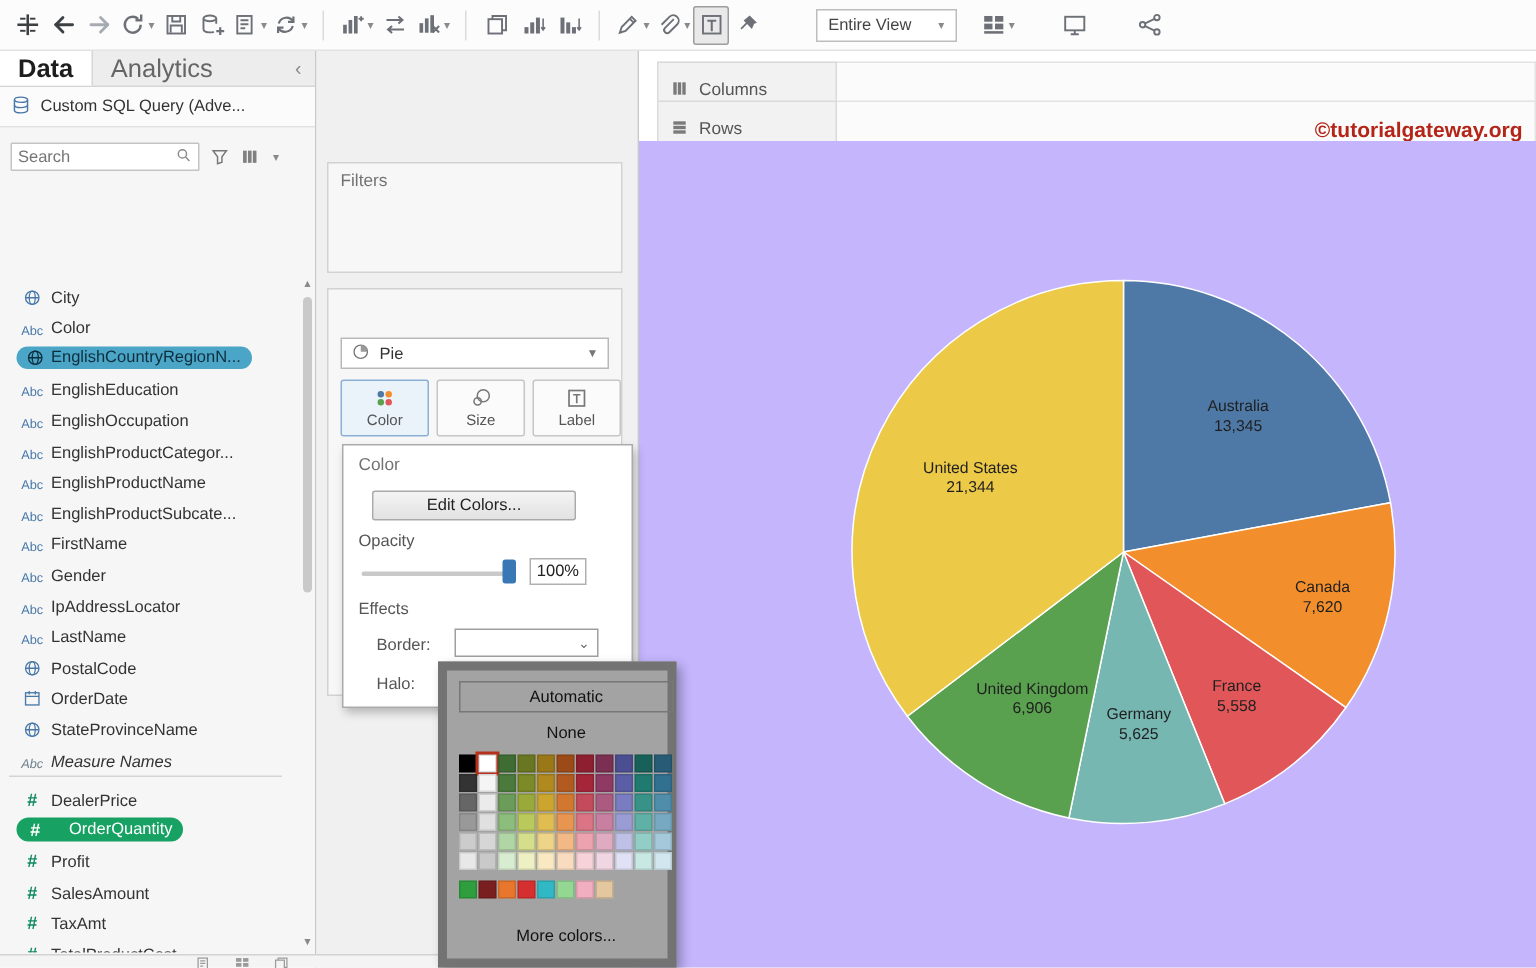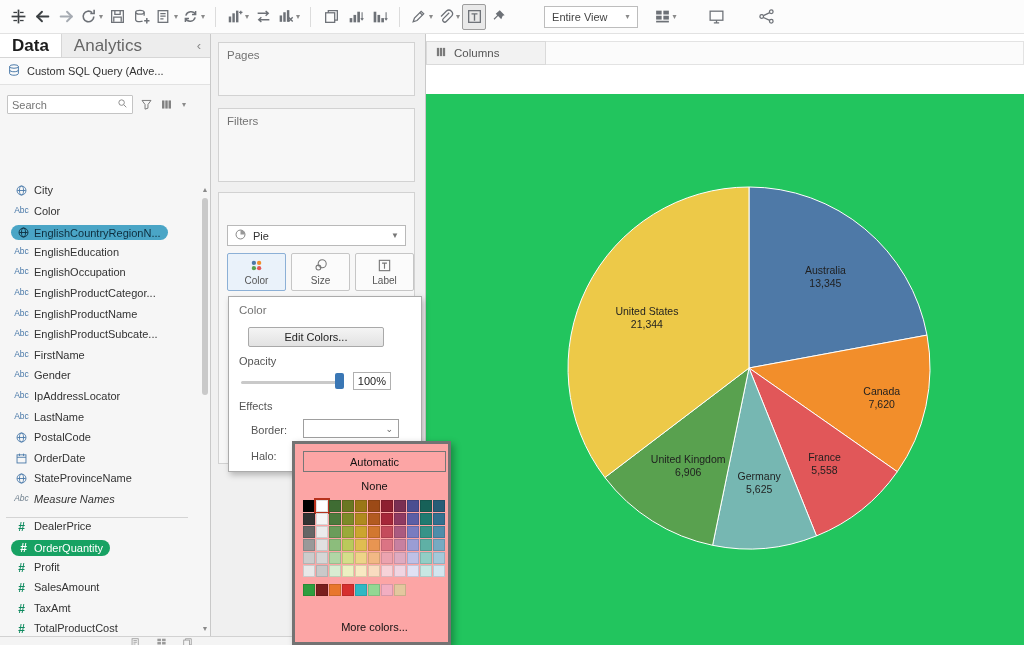--- a/index.html
+++ b/index.html
@@ -24,21 +24,21 @@
   .sb-ds{display:flex;align-items:center;gap:6px;height:27px;padding:0 7px;background:#fbfbfb;border-bottom:1px solid #e2e2e2;color:#333}
   .sb-ds svg{width:14px;height:14px}
   .sb-search-row{display:flex;align-items:center;gap:7px;padding:10px 7px 2px}
   .sb-search{width:126px;height:19px;border:1px solid #c4c4c4;background:#fff;display:flex;align-items:center;padding:0 4px;border-radius:1px}
   .sb-search input{border:0;outline:0;flex:1;font:11px "Liberation Sans",sans-serif;color:#333;background:transparent;min-width:0}
   .sb-search svg{width:11px;height:11px;flex:none}
   .sb-tool{color:#777;display:flex;align-items:center}
   .sb-tool svg{width:13px;height:13px}
   .folders{font-weight:bold;color:#1d1d1d;padding:12px 8px 2px;font-size:11.5px}
   .field-list{position:absolute;left:0;top:150px;width:196px;bottom:10px;overflow:hidden}
-  .field-row{display:flex;align-items:flex-start;height:20.6px;padding-left:9px}
+  .field-row{display:flex;align-items:flex-end;height:20.6px;padding-left:9px}
   .f-icon{width:25px;display:flex;justify-content:center;align-items:center;flex:none}
   .f-icon svg{width:13px;height:13px}
   .abc{font-size:8.5px;color:#4878a8;letter-spacing:0}
   .abc.gray{color:#6e7f8d;font-style:italic}
   .hash{font-size:12px;font-weight:bold;color:#0f8a5f}
   .f-label{white-space:nowrap;color:#333}
   .f-label.italic{font-style:italic}
   .pill{display:flex;align-items:center;border-radius:9px;padding:1px 7px 1px 2px;margin-left:2px}
   .pill .f-icon{width:21px}
   .divider{height:1px;background:#d4d4d4;margin:3px 8px 2px 6px}
@@ -62,36 +62,36 @@
   .edit-colors{position:absolute;left:19px;top:30px;width:136px;height:20px;background:linear-gradient(#f4f4f4,#e2e2e2);border:1px solid #a9a9a9;border-radius:2px;font-size:11px;color:#222;display:flex;align-items:center;justify-content:center}
   .cp-opacity-label{position:absolute;left:10px;top:58px;color:#555}
   .slider-track{position:absolute;left:12px;top:84px;width:100px;height:3px;background:#c9c9c9;border-radius:2px}
   .slider-handle{position:absolute;left:106px;top:76px;width:9px;height:16px;background:#3a77b5;border-radius:2px}
   .opacity-value{position:absolute;left:124px;top:75px;width:38px;height:18px;border:1px solid #b0b0b0;background:#fff;display:flex;align-items:center;justify-content:flex-end;padding:0 4px;color:#222}
   .cp-effects{position:absolute;left:10px;top:103px;color:#555}
   .cp-border-label{position:absolute;left:22px;top:127px;color:#555}
   .border-dd{position:absolute;left:74px;top:122px;width:96px;height:19px;background:#fff;border:1px solid #9f9f9f;display:flex;align-items:center;justify-content:flex-end;padding:0 5px;color:#666;font-size:9px}
   .cp-halo-label{position:absolute;left:22px;top:153px;color:#555}
   
-  .color-popup{position:absolute;left:292px;top:441px;width:159px;height:204px;background:#fca5a5;border:3px solid #737373;box-shadow:3px 3px 7px rgba(0,0,0,.3);z-index:6}
+  .color-popup{position:absolute;left:292px;top:441px;width:159px;height:204px;background:#a3a3a3;border:6px solid #737373;box-shadow:3px 3px 7px rgba(0,0,0,.3);z-index:6}
   .pp-automatic{position:absolute;left:8px;top:7px;width:143px;height:21px;border:1px solid #777;display:flex;align-items:center;justify-content:center;color:#111}
   .pp-none{position:absolute;left:8px;top:33px;width:143px;height:18px;display:flex;align-items:center;justify-content:center;color:#111}
   .sw-grid{position:absolute;left:8px;top:56px;display:grid;grid-template-columns:repeat(11,12px);grid-auto-rows:12px;gap:1px}
   .sw{width:12px;height:12px;border:1px solid rgba(0,0,0,.12)}
   .sw.sel{outline:2px solid #b6311c;outline-offset:0}
   .sw-bottom{position:absolute;left:8px;top:140px;display:flex;gap:1px}
   .pp-more{position:absolute;left:8px;bottom:9px;width:143px;text-align:center;color:#111}
   
   .right{position:absolute;left:425px;top:34px;right:0;bottom:0;background:#fff;border-left:1px solid #c9c9c9}
-  .shelf-row{position:absolute;left:0;right:0;height:24px;display:flex}
+  .shelf-row{position:absolute;left:12px;right:0;height:38px;display:flex}
   .shelf-label{width:120px;background:#f2f2f2;border:1px solid #dadada;display:flex;align-items:center;gap:7px;padding:0 8px;color:#555;font-size:11.5px;flex:none}
   .shelf-label svg{width:12px;height:12px}
   .shelf-body{flex:1;background:#fbfbfb;border:1px solid #e3e3e3;border-left:none;display:flex;align-items:center;justify-content:flex-end;padding:0 8px}
   .watermark{font-weight:bold;font-size:14px}
-  .canvas{position:absolute;left:0;top:60px;right:0;bottom:0;background:#22c55e}
+  .canvas{position:absolute;left:0;top:60px;right:0;bottom:0;background:#c4b5fd}
   .canvas svg{display:block}
   .pie-label{font-size:10.5px;fill:#1f1f1f}
   
   .bottom-strip{position:absolute;left:0;bottom:0;width:425px;height:9px;background:#f4f4f4;border-top:1px solid #d2d2d2;display:flex;align-items:flex-start;gap:14px;padding-left:130px;z-index:2}
   .bottom-strip span{display:block;width:12px;height:12px;color:#9a9a9a}
   .bottom-strip svg{width:11px;height:11px}
 </style>
 </head>
 <body>
 
@@ -466,21 +466,21 @@
         <span class="f-icon">
           <span class="hash">#</span>
         </span>
         <span class="f-label">DealerPrice</span>
       </div>
       <div class="field-row">
         <span class="pill" style="background: rgb(23, 162, 99);">
           <span class="f-icon">
             <span class="hash" style="color: rgb(255, 255, 255);">#</span>
           </span>
-          <span class="f-label" style="color: rgb(255, 255, 255);">OrderQuantity</span>
+          <span class="f-label" style="color: rgb(255, 255, 255); margin-left: 12px;">OrderQuantity</span>
         </span>
       </div>
       <div class="field-row">
         <span class="f-icon">
           <span class="hash">#</span>
         </span>
         <span class="f-label">Profit</span>
       </div>
       <div class="field-row">
         <span class="f-icon">
@@ -502,23 +502,20 @@
       </div>
     </div>
   <div class="sb-scroll">
     <div class="arr">▲</div>
     <div class="thumb"></div>
     <div class="arr" style="position:absolute;bottom:0;left:0;right:0">▼</div>
   </div>
 </div>
 
 <div class="shelf-panel">
-  <div class="card" style="left:7px;top:8px;width:197px;height:54px">
-    <div class="card-title">Pages</div>
-  </div>
   <div class="card" style="left:7px;top:74px;width:197px;height:74px">
     <div class="card-title">Filters</div>
   </div>
   <div class="card" style="left:7px;top:158px;width:197px;height:272px">
     <div class="mark-select">
       <span id="pie-mark-slot"><svg viewBox="0 0 16 16">
             <circle cx="8" cy="8" r="5.5" fill="none" stroke="#777" stroke-width="1.1"></circle>
             <path d="M8 8V2.5A5.5 5.5 0 0 1 13.5 8z" fill="#999"></path>
           </svg></span>
       <span>Pie</span>
@@ -660,20 +657,33 @@
     <div class="shelf-label">
       <span id="cols-icon-slot"><svg viewBox="0 0 16 16" fill="#7a7a7a">
             <rect x="2.5" y="2.5" width="3" height="11"></rect>
             <rect x="6.5" y="2.5" width="3" height="11"></rect>
             <rect x="10.5" y="2.5" width="3" height="11"></rect>
           </svg></span>
       <span>Columns</span>
     </div>
     <div class="shelf-body"></div>
   </div>
+  <div class="shelf-row" style="top:33px">
+    <div class="shelf-label">
+      <span id="rows-icon-slot"><svg viewBox="0 0 16 16" fill="#7a7a7a">
+            <rect x="2.5" y="2.5" width="11" height="3"></rect>
+            <rect x="2.5" y="6.5" width="11" height="3"></rect>
+            <rect x="2.5" y="10.5" width="11" height="3"></rect>
+          </svg></span>
+      <span>Rows</span>
+    </div>
+    <div class="shelf-body">
+      <span class="watermark" style="color: rgb(180, 37, 24);">©tutorialgateway.org</span>
+    </div>
+  </div>
   <div class="canvas">
     <svg id="pie-svg" width="599" height="551" viewBox="0 0 599 551">
         <path d="M323,274 L323.0,93.0 A181,181 0 0 1 501.0,241.1 Z" fill="#4e79a7" stroke="#ffffff" stroke-width="1"></path>
         <path d="M323,274 L501.0,241.1 A181,181 0 0 1 471.3,377.7 Z" fill="#f28e2b" stroke="#ffffff" stroke-width="1"></path>
         <path d="M323,274 L471.3,377.7 A181,181 0 0 1 390.5,441.9 Z" fill="#e15759" stroke="#ffffff" stroke-width="1"></path>
         <path d="M323,274 L390.5,441.9 A181,181 0 0 1 286.6,451.3 Z" fill="#76b7b2" stroke="#ffffff" stroke-width="1"></path>
         <path d="M323,274 L286.6,451.3 A181,181 0 0 1 178.9,383.5 Z" fill="#59a14f" stroke="#ffffff" stroke-width="1"></path>
         <path d="M323,274 L178.9,383.5 A181,181 0 0 1 323.0,93.0 Z" fill="#edc948" stroke="#ffffff" stroke-width="1"></path>
         <text x="399.4" y="180.2" text-anchor="middle" class="pie-label">Australia</text>
         <text x="399.4" y="193.2" text-anchor="middle" class="pie-label">13,345</text>

